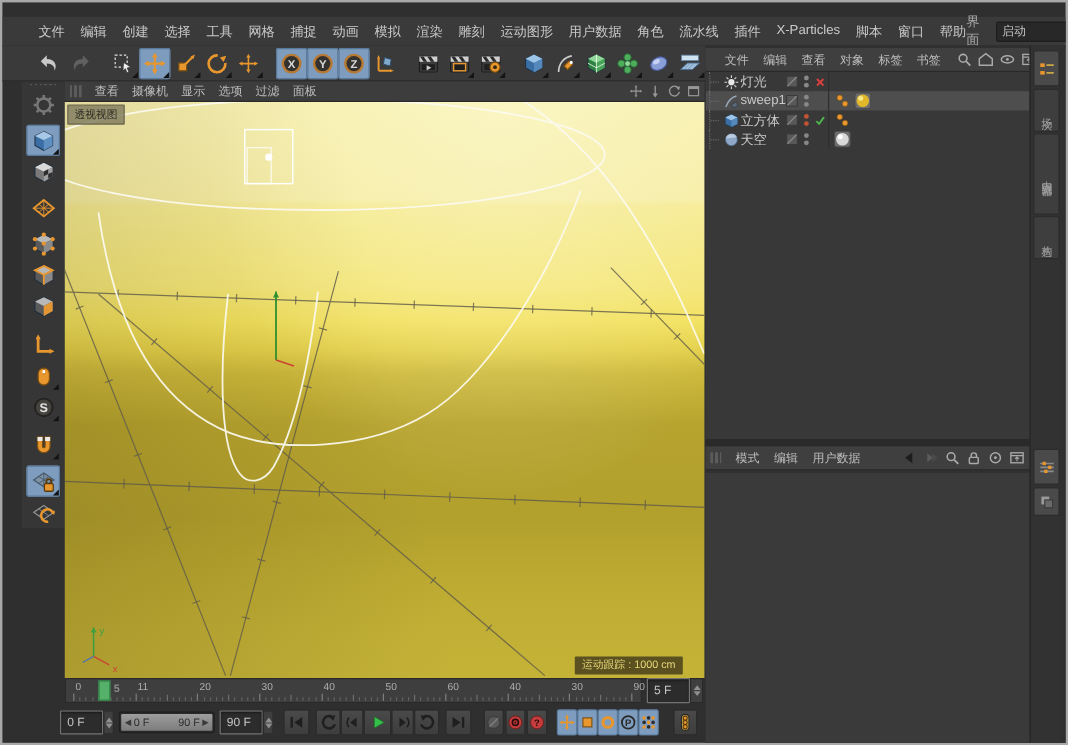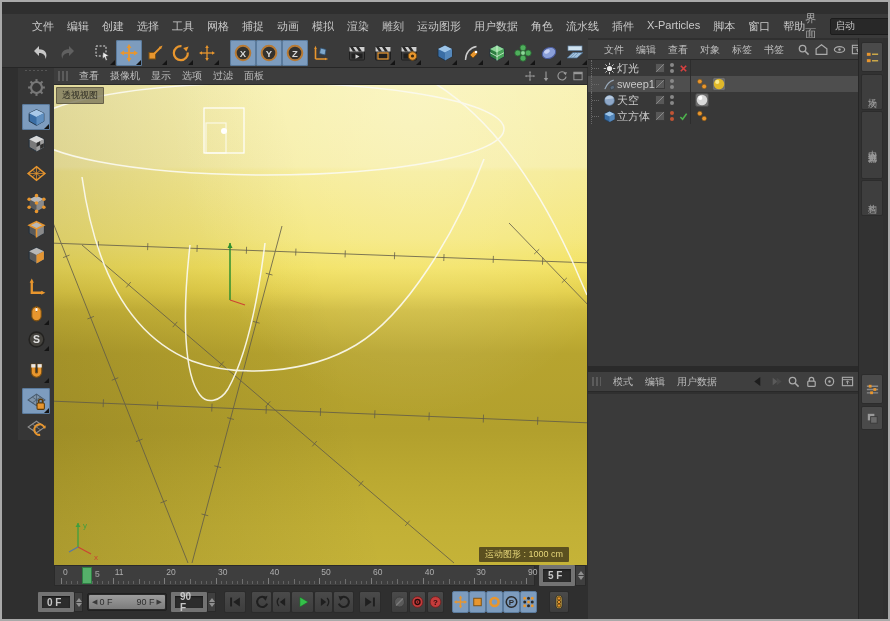--- a/index.html
+++ b/index.html
@@ -77,26 +77,26 @@
   .vtab{position:absolute;left:2px;width:20px;background:#3e3e3e;border:1px solid #2c2c2c;border-radius:2px;display:flex;align-items:center;justify-content:center;}
   .vtab.iconic{height:28px;background:#4a4a4a;}
   .vtab.iconic svg{width:15px;height:15px;}
   .vtab .vtxt{writing-mode:vertical-rl;font-size:9px;color:#9c9c9c;letter-spacing:1px;}
   
   #ruler{left:52px;top:563px;width:481px;height:21px;background:#3e3e3e;border:1px solid #2a2a2a;box-sizing:border-box;}
   .tick{position:absolute;background:#7e7e7e;width:1px;}
   .ticknum{position:absolute;top:1px;font-size:8.5px;color:#aeaeae;}
   #playhead{position:absolute;top:1px;width:10px;height:17px;background:#55b06a;border:1px solid #2f7f44;box-sizing:border-box;}
   #playhead-label{position:absolute;top:3px;font-size:9px;font-weight:bold;color:#8a8a8a;}
-  .field{background:#2c2c2c;border:4px solid #737373;box-shadow:inset 0 1px 2px rgba(0,0,0,.5);color:#c6c6c6;font-size:10px;display:flex;align-items:center;padding:0 5px;box-sizing:border-box;border-radius:1px;font-weight:bold;}
+  .field{background:#2c2c2c;border:1px solid #737373;box-shadow:inset 0 1px 2px rgba(0,0,0,.5);color:#c6c6c6;font-size:10px;display:flex;align-items:center;padding:0 5px;box-sizing:border-box;border-radius:1px;}
   .stepper{background:#3f3f3f;border:1px solid #2a2a2a;display:flex;flex-direction:column;align-items:center;justify-content:center;gap:1px;box-sizing:border-box;}
   .stepper i{border-style:solid;display:block;width:0;height:0;}
   .stepper .up{border-width:0 3px 4px 3px;border-color:transparent transparent #909090 transparent;}
   .stepper .dn{border-width:4px 3px 0 3px;border-color:#909090 transparent transparent transparent;}
-  #transport{left:36px;top:587px;width:533px;height:26px;display:flex;align-items:center;}
+  #transport{left:48px;top:587px;width:533px;height:26px;display:flex;align-items:center;}
   .trbtn{position:relative;height:22px;border-radius:2px;background:linear-gradient(#4a4a4a,#3d3d3d);border:1px solid #2b2b2b;display:flex;align-items:center;justify-content:center;box-sizing:border-box;flex:none;}
   .trbtn svg{width:16px;height:16px;}
   .tgl{background:#7d9cbe;border:1px solid #5a7a9c;}
   #range{height:18px;background:#2a2a2a;border:1px solid #202020;border-radius:2px;display:flex;align-items:center;box-sizing:border-box;padding:1px;flex:none;}
   #range-bar{height:14px;width:100%;background:linear-gradient(#9d9d9d,#7c7c7c);border-radius:1px;display:flex;align-items:center;font-size:9px;color:#2d2d2d;padding:0 3px;box-sizing:border-box;}
   #range-bar .sp{flex:1;}
   .r-arrow{font-size:7px;color:#3a3a3a;}
 </style>
 </head>
 <body>
@@ -534,21 +534,21 @@
         <g font-family="Liberation Sans,sans-serif" font-size="8">
           <path d="M24 462 L24 438" stroke="#3f9f3f" stroke-width="1.3"></path>
           <path d="M24 438 l-2.5 4 h5 Z" fill="#3f9f3f"></path>
           <path d="M24 462 L37 469" stroke="#cc4433" stroke-width="1.2"></path>
           <path d="M24 462 L15 467" stroke="#5577aa" stroke-width="1.2"></path>
           <text x="29" y="443" fill="#3f9f3f">y</text>
           <text x="40" y="475" fill="#cc4433">x</text>
         </g>
       </svg>
       <span id="vp-label">透视视图</span>
-      <span id="grid-chip">运动图形 : 1000 cm</span>
+      <span id="grid-chip">运动跟踪 : 1000 cm</span>
     </div>
   </div>
 
   <div id="dock" class="abs">
     <div class="dk-menubar" style="top:2px;">
       <div class="dk-grip"></div>
       <span id="om-menu-items" style="display:flex;gap:12px;">
           <span class="dk-menu-item">文件</span>
           <span class="dk-menu-item">编辑</span>
           <span class="dk-menu-item">查看</span>
@@ -651,20 +651,53 @@
               <rect x="0.5" y="0.5" width="15" height="15" rx="2.5" fill="#6e6e6e" stroke="#4a4a4a"></rect>
               <circle cx="8" cy="8" r="6" fill="#e0b82a"></circle>
               <circle cx="6" cy="5.6" r="2.4" fill="#f8e88a"></circle>
             </svg>
           </div>
         </div>
         <div class="om-row">
           <div class="om-stub"></div>
           <div class="om-icon">
             <svg viewBox="0 0 14 14">
+              <path d="M7 1.5 L12.5 4.2 V10 L7 12.8 L1.5 10 V4.2 Z" fill="#3a6ea5" stroke="#1d3d5d" stroke-width="0.7"></path>
+              <path d="M7 1.5 L12.5 4.2 L7 7 L1.5 4.2 Z" fill="#9cc4e8"></path>
+              <path d="M7 7 L12.5 4.2 V10 L7 12.8 Z" fill="#5588bb"></path>
+            </svg>
+          </div>
+          <div class="om-name">立方体</div>
+          <div class="om-layer">
+            <svg viewBox="0 0 10 10">
+              <rect x="0.5" y="0.5" width="9" height="9" fill="#585858" stroke="#3a3a3a"></rect>
+              <line x1="1.2" y1="8.8" x2="8.8" y2="1.2" stroke="#8c8c8c"></line>
+            </svg>
+          </div>
+          <div class="om-dots">
+            <span class="om-dot red"></span>
+            <span class="om-dot red"></span>
+          </div>
+          <div class="om-enable">
+            <svg viewBox="0 0 10 10">
+              <path d="M1.5 5.5 L4 8 L8.5 1.8" fill="none" stroke="#4db34d" stroke-width="1.8"></path>
+            </svg>
+          </div>
+          <div class="om-sep"></div>
+          <div class="om-tag">
+            <svg viewBox="0 0 14 14">
+              <circle cx="4.8" cy="4.5" r="2.3" fill="#E8962E" stroke="#7a4f12" stroke-width="0.5"></circle>
+              <circle cx="9.2" cy="9.5" r="2.3" fill="#E8962E" stroke="#7a4f12" stroke-width="0.5"></circle>
+            </svg>
+          </div>
+        </div>
+        <div class="om-row">
+          <div class="om-stub"></div>
+          <div class="om-icon">
+            <svg viewBox="0 0 14 14">
               <circle cx="7" cy="7" r="5.3" fill="#8fa8c8" stroke="#4a6a8a" stroke-width="0.7"></circle>
               <path d="M2 5.8 a5.3 5.3 0 0 1 10 -1.2" fill="#c8d8ea" opacity="0.75"></path>
             </svg>
           </div>
           <div class="om-name">天空</div>
           <div class="om-layer">
             <svg viewBox="0 0 10 10">
               <rect x="0.5" y="0.5" width="9" height="9" fill="#585858" stroke="#3a3a3a"></rect>
               <line x1="1.2" y1="8.8" x2="8.8" y2="1.2" stroke="#8c8c8c"></line>
             </svg>
@@ -673,53 +706,20 @@
             <span class="om-dot"></span>
             <span class="om-dot"></span>
           </div>
           <div class="om-enable"></div>
           <div class="om-sep"></div>
           <div class="om-tag">
             <svg viewBox="0 0 16 16">
               <rect x="0.5" y="0.5" width="15" height="15" rx="2.5" fill="#6e6e6e" stroke="#4a4a4a"></rect>
               <circle cx="8" cy="8" r="6" fill="#d8d8d8"></circle>
               <circle cx="6" cy="5.6" r="2.4" fill="#ffffff"></circle>
-            </svg>
-          </div>
-        </div>
-        <div class="om-row">
-          <div class="om-stub"></div>
-          <div class="om-icon">
-            <svg viewBox="0 0 14 14">
-              <path d="M7 1.5 L12.5 4.2 V10 L7 12.8 L1.5 10 V4.2 Z" fill="#3a6ea5" stroke="#1d3d5d" stroke-width="0.7"></path>
-              <path d="M7 1.5 L12.5 4.2 L7 7 L1.5 4.2 Z" fill="#9cc4e8"></path>
-              <path d="M7 7 L12.5 4.2 V10 L7 12.8 Z" fill="#5588bb"></path>
-            </svg>
-          </div>
-          <div class="om-name">立方体</div>
-          <div class="om-layer">
-            <svg viewBox="0 0 10 10">
-              <rect x="0.5" y="0.5" width="9" height="9" fill="#585858" stroke="#3a3a3a"></rect>
-              <line x1="1.2" y1="8.8" x2="8.8" y2="1.2" stroke="#8c8c8c"></line>
-            </svg>
-          </div>
-          <div class="om-dots">
-            <span class="om-dot red"></span>
-            <span class="om-dot red"></span>
-          </div>
-          <div class="om-enable">
-            <svg viewBox="0 0 10 10">
-              <path d="M1.5 5.5 L4 8 L8.5 1.8" fill="none" stroke="#4db34d" stroke-width="1.8"></path>
-            </svg>
-          </div>
-          <div class="om-sep"></div>
-          <div class="om-tag">
-            <svg viewBox="0 0 14 14">
-              <circle cx="4.8" cy="4.5" r="2.3" fill="#E8962E" stroke="#7a4f12" stroke-width="0.5"></circle>
-              <circle cx="9.2" cy="9.5" r="2.3" fill="#E8962E" stroke="#7a4f12" stroke-width="0.5"></circle>
             </svg>
           </div>
         </div>
       </div>
     <div id="om-split"></div>
     <div class="dk-menubar" style="top:334px;">
       <div class="dk-grip"></div>
       <span id="am-menu-items" style="display:flex;gap:12px;">
           <span class="dk-menu-item">模式</span>
           <span class="dk-menu-item">编辑</span>

